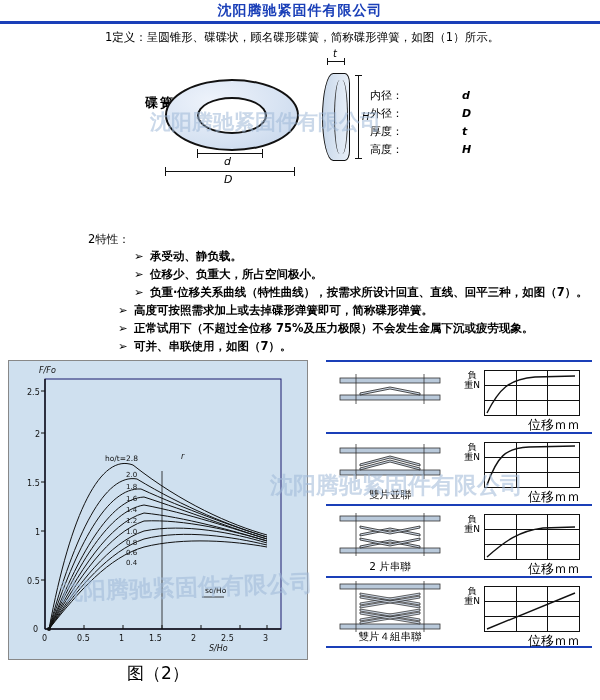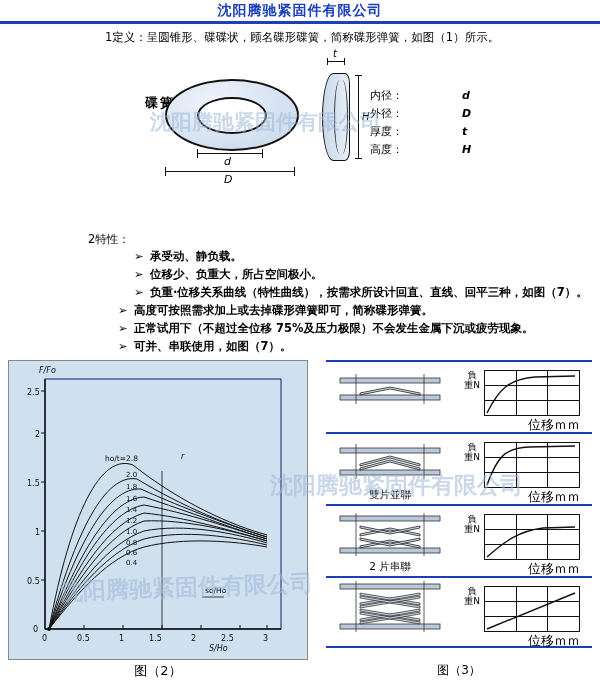--- a/index.html
+++ b/index.html
@@ -114,21 +114,21 @@
   .bullet .arrow{width:16px;flex:0 0 16px;color:#000;}
   .bullet .btext{flex:1;line-height:15px;font-weight:bold;}
   .indent2{margin-left:16px;}
   
   .figs{position:relative;margin-top:6px;height:330px;}
   .fig2{
     position:absolute;left:8px;top:0;width:300px;height:300px;
     border:1px solid #888;background:#cfe0ef;box-sizing:border-box;
   }
   .fig2 svg{display:block;}
-  .fig2-cap{position:absolute;left:8px;top:302px;width:300px;text-align:center;font-size:13px;}
+  .fig2-cap{position:absolute;left:8px;top:302px;width:300px;text-align:center;font-size:17px;}
   .fig3{
     position:absolute;left:326px;top:0;width:266px;height:300px;
   }
   .f3row{
     position:relative;width:266px;height:72px;border-top:2px solid #1a3fb8;
     box-sizing:border-box;
   }
   .f3row:last-child{border-bottom:2px solid #1a3fb8;}
   .f3left{position:absolute;left:0;top:0;width:128px;height:72px;}
   .f3right{position:absolute;left:132px;top:4px;width:130px;height:62px;}
@@ -412,34 +412,34 @@
             <path d="M34,33 L64,38 L94,33 L94,31 L64,36 L34,31 Z"></path>
             <path d="M34,28 L64,23 L94,28 L94,30 L64,25 L34,30 Z"></path>
             <path d="M34,25 L64,20 L94,25 L94,27 L64,22 L34,27 Z"></path>
             <path d="M34,20 L64,25 L94,20 L94,18 L64,23 L34,18 Z"></path>
             <path d="M34,17 L64,22 L94,17 L94,15 L64,20 L34,15 Z"></path>
           </g>
           <line x1="30" y1="3" x2="30" y2="54" stroke="#333" stroke-width="0.8"></line>
           <line x1="98" y1="3" x2="98" y2="54" stroke="#333" stroke-width="0.8"></line>
         </svg>
       </div>
+      <div class="f3cap">雙片４組串聯</div>
       <div class="f3right">
         <div class="ylab">負重N</div>
         <div class="ax-box">
           <div class="gv" style="left:31px"></div>
             <div class="gv" style="left:62px"></div>
           <div class="gh" style="top:14px"></div>
             <div class="gh" style="top:29px"></div>
           <svg width="94" height="44" viewBox="0 0 94 44" style="position:absolute;left:0;top:0">
             <path d="M2,42 L90,6" fill="none" stroke="#111" stroke-width="1.4"></path>
           </svg>
         </div>
         <div class="xlab">位移ｍｍ</div>
       </div>
     </div>
 
   </div>
-  <div class="fig3-cap">图（3）</div>
 </div>
 
 <div class="wm wm1">沈阳腾驰紧固件有限公司</div>
 <div class="wm wm2">沈阳腾驰紧固件有限公司</div>
 <div class="wm wm3">沈阳腾驰紧固件有限公司</div>
 
 </body></html>

